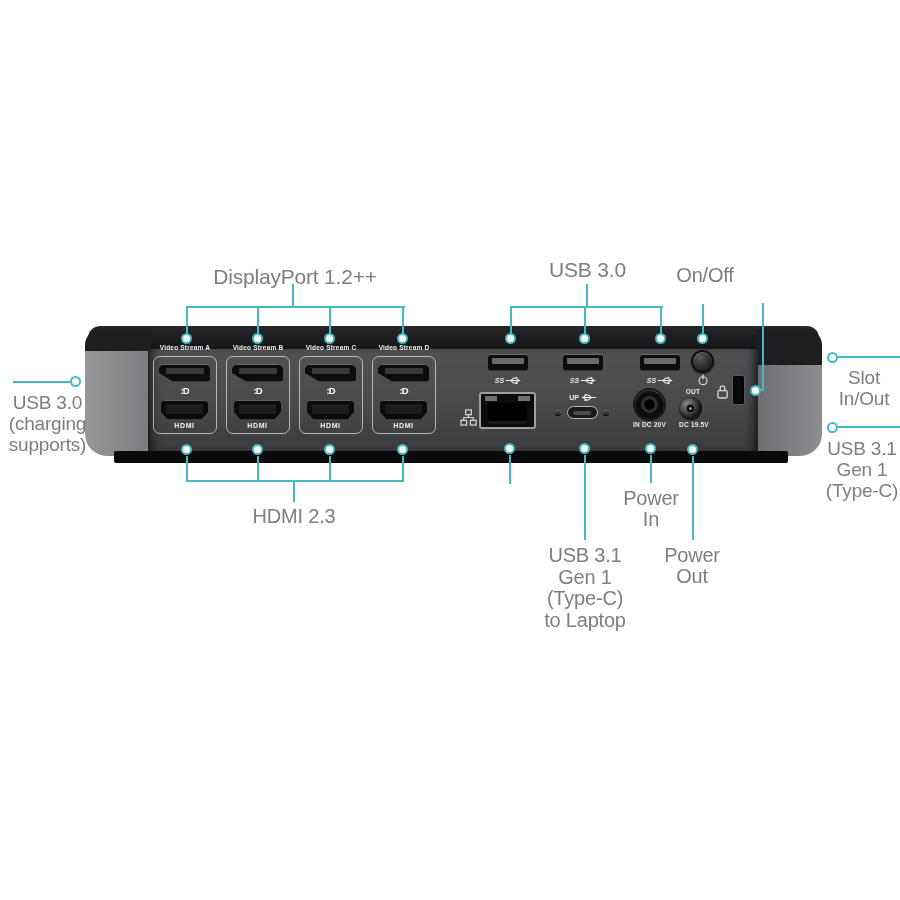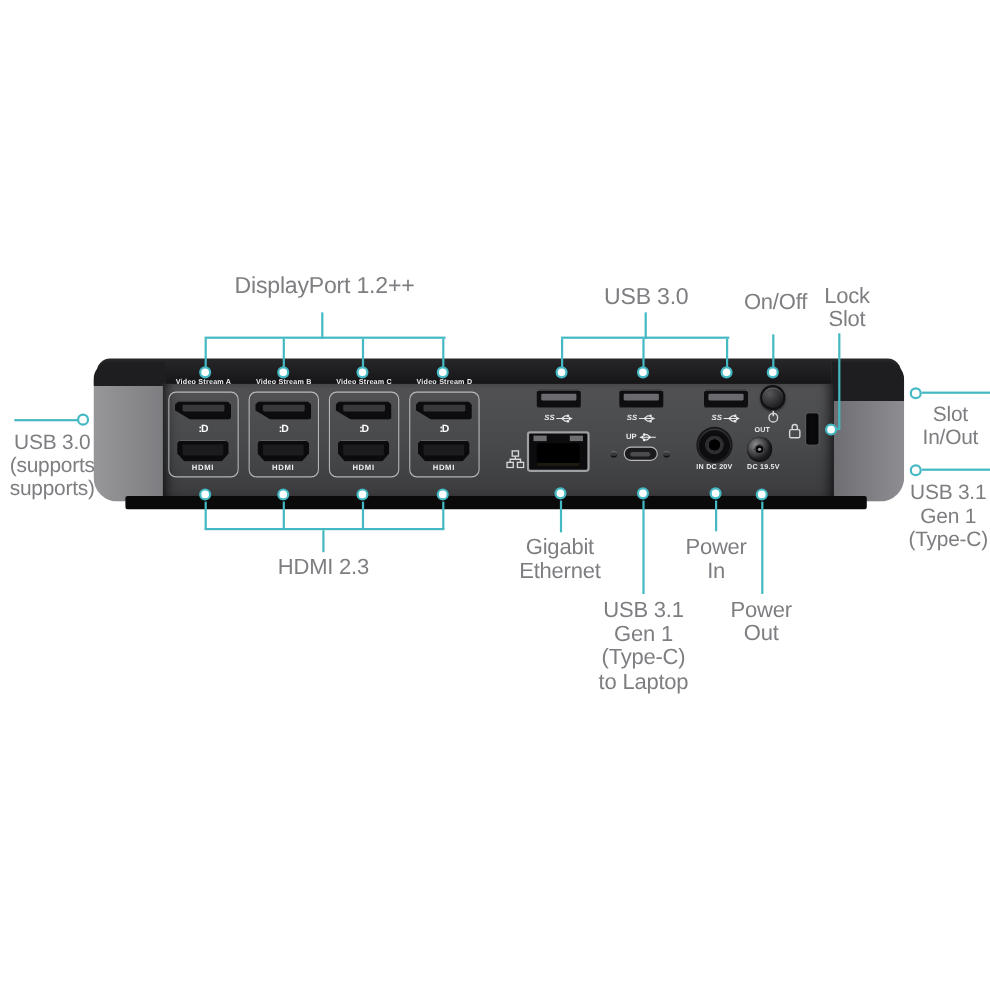--- a/index.html
+++ b/index.html
@@ -245,21 +245,21 @@
 
   <div class="pwrin"></div>
   <div class="tinylab" style="left:627px;top:421px;width:45px">IN DC 20V</div>
   <div class="tinylab" style="left:677px;top:388px;width:32px">OUT</div>
   <div class="pwrout">
     <div class="pwrout-hole"></div>
     <div class="pwrout-pin"></div>
   </div>
   <div class="tinylab" style="left:672px;top:421px;width:44px">DC 19.5V</div>
 
-  <div class="lab" style="left:195px;top:249px;width:200px;font-size:21px">DisplayPort 1.2++</div>
+  <div class="lab" style="left:195px;top:266px;width:200px;font-size:21px">DisplayPort 1.2++</div>
   <div class="vl" style="left:292px;top:284px;height:24px"></div>
   <div class="hl" style="left:186px;top:306px;width:219px"></div>
   <div class="vl" style="left:186px;top:308px;height:26px"></div>
   <div class="vl" style="left:257px;top:308px;height:26px"></div>
   <div class="vl" style="left:329px;top:308px;height:26px"></div>
   <div class="vl" style="left:402px;top:308px;height:26px"></div>
   <div class="c" style="left:181px;top:333px"></div>
   <div class="c" style="left:252px;top:333px"></div>
   <div class="c" style="left:324px;top:333px"></div>
   <div class="c" style="left:397px;top:333px"></div>
@@ -271,33 +271,29 @@
   <div class="vl" style="left:584px;top:308px;height:26px"></div>
   <div class="vl" style="left:660px;top:308px;height:26px"></div>
   <div class="c" style="left:505px;top:333px"></div>
   <div class="c" style="left:579px;top:333px"></div>
   <div class="c" style="left:655px;top:333px"></div>
 
   <div class="lab" style="left:655px;top:265px;width:100px">On/Off</div>
   <div class="vl" style="left:702px;top:304px;height:30px"></div>
   <div class="c" style="left:697px;top:333px"></div>
 
-  <div class="lab" style="left:730px;top:259px;width:80px">
-    <div>Lock</div>
-    <div>Slot</div>
-  </div>
   <div class="vl" style="left:762px;top:303px;height:86px"></div>
   <div class="hl" style="left:759px;top:389px;width:5px"></div>
   <div class="c" style="left:750px;top:385px"></div>
 
   <div class="hl" style="left:13px;top:381px;width:58px"></div>
   <div class="c" style="left:70px;top:376px"></div>
   <div class="lab" style="left:0px;top:392px;width:95px;font-size:19px">
     <div>USB 3.0</div>
-    <div>(supports</div>
+    <div>(charging</div>
     <div>supports)</div>
   </div>
 
   <div class="c" style="left:827px;top:352px"></div>
   <div class="hl" style="left:838px;top:356px;width:62px"></div>
   <div class="lab" style="left:828px;top:367px;width:72px;font-size:19px">
     <div>Slot</div>
     <div>In/Out</div>
   </div>
 
@@ -316,24 +312,20 @@
   <div class="vl" style="left:186px;top:456px;height:25px"></div>
   <div class="vl" style="left:257px;top:456px;height:25px"></div>
   <div class="vl" style="left:329px;top:456px;height:25px"></div>
   <div class="vl" style="left:402px;top:456px;height:25px"></div>
   <div class="hl" style="left:186px;top:480px;width:218px"></div>
   <div class="vl" style="left:293px;top:482px;height:20px"></div>
   <div class="lab" style="left:229px;top:506px;width:130px">HDMI 2.3</div>
 
   <div class="c" style="left:504px;top:443px"></div>
   <div class="vl" style="left:509px;top:455px;height:29px"></div>
-  <div class="lab" style="left:464px;top:488px;width:90px">
-    <div>Gigabit</div>
-    <div>Ethernet</div>
-  </div>
 
   <div class="c" style="left:579px;top:443px"></div>
   <div class="vl" style="left:584px;top:455px;height:85px"></div>
   <div class="lab" style="left:540px;top:545px;width:90px;line-height:21.5px">
     <div>USB 3.1</div>
     <div>Gen 1</div>
     <div>(Type-C)</div>
     <div>to Laptop</div>
   </div>
 

